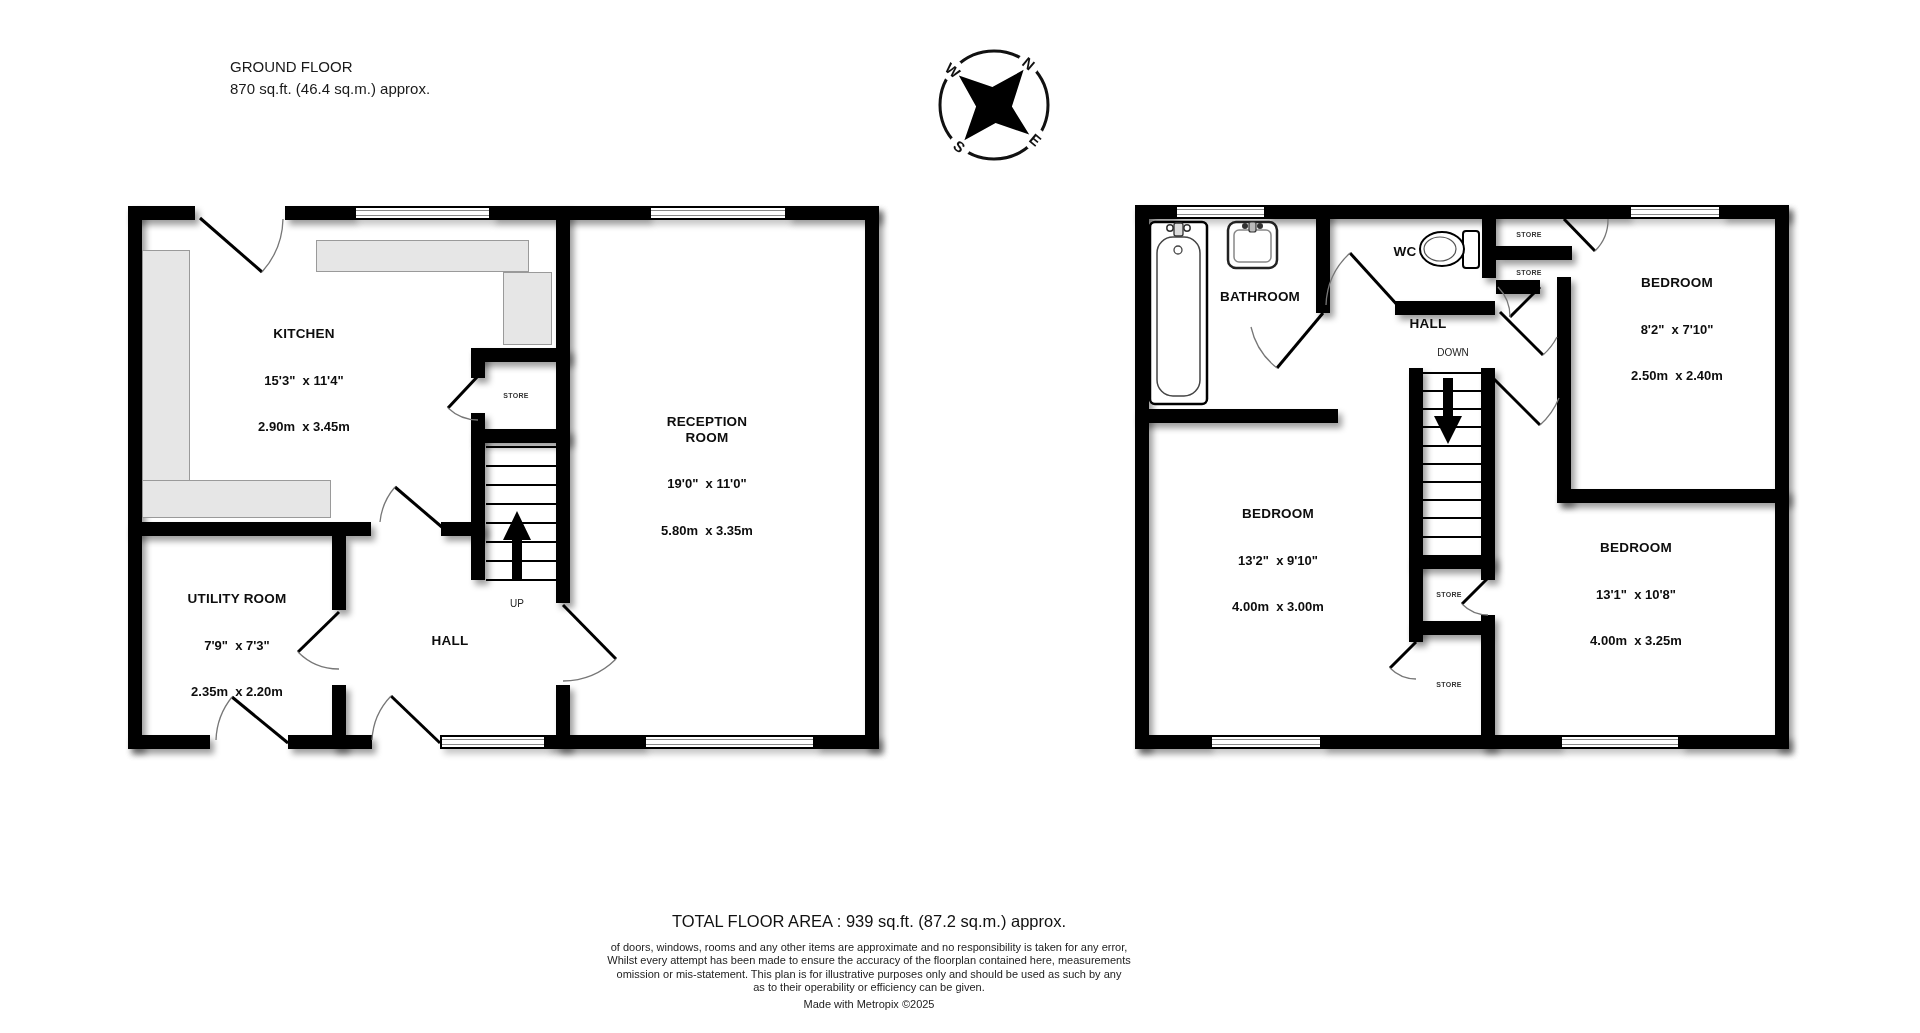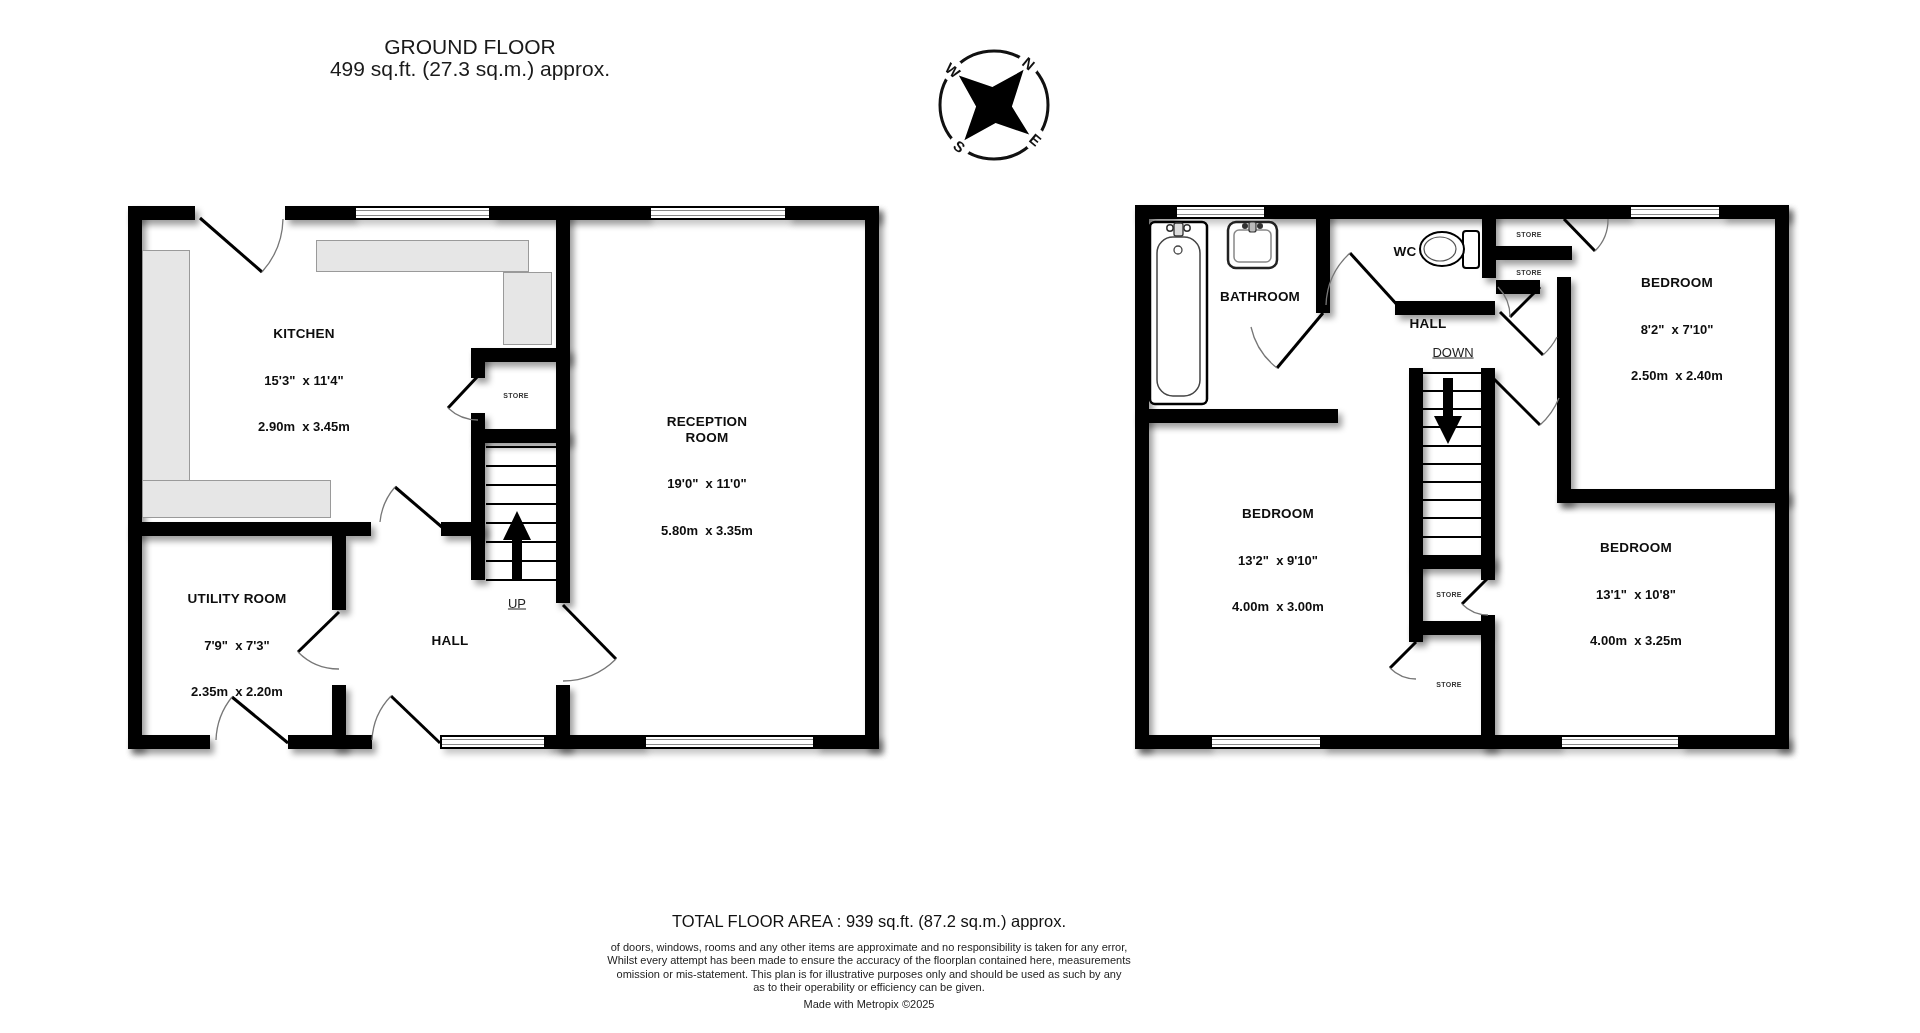--- a/index.html
+++ b/index.html
@@ -10,37 +10,37 @@
        box-shadow:4px 5px 6px rgba(0,0,0,0.22);}
   .win::before,.win::after{content:"";position:absolute;left:0;right:0;height:1px;background:#8a8a8a;}
   .win::before{top:2px}.win::after{bottom:2px}
   .counter{position:absolute;background:#e6e6e6;border:1px solid #9a9a9a;box-sizing:border-box;}
   .rlabel{position:absolute;transform:translate(-50%,-50%);text-align:center;
           white-space:pre-wrap;font-weight:bold;line-height:15.5px;}
   .room-name{font-size:13.5px;letter-spacing:.2px;}
   .room-dims{font-size:13px;}
   .tiny{position:absolute;transform:translate(-50%,-50%);font-size:7px;font-weight:bold;
         color:#333;letter-spacing:.3px;white-space:nowrap;}
-  .updown{position:absolute;transform:translate(-50%,-50%);font-size:13px;font-weight:400;
-          color:#222;white-space:nowrap;text-decoration:underline;}
-  .floor-title{position:absolute;width:480px;text-align:center;font-size:21px;line-height:22px;color:#1a1a1a;}
+  .updown{position:absolute;transform:translate(-50%,-50%);font-size:10px;font-weight:400;
+          color:#222;white-space:nowrap;}
+  .floor-title{position:absolute;width:480px;text-align:left;font-size:15px;line-height:22px;color:#1a1a1a;margin-top:20px;}
   #footer{position:absolute;left:369px;top:912px;width:1000px;text-align:center;}
   #footer .total{font-size:16.5px;margin-bottom:10px;color:#111;}
   #footer .disc{font-size:11px;line-height:13.4px;color:#222;}
   #footer .credit{font-size:11px;line-height:13.4px;margin-top:3px;color:#222;}
   svg{position:absolute;left:0;top:0;pointer-events:none;}
 </style>
 </head>
 <body>
 
 <div id="canvas">
 
   <div class="floor-title" style="left:230px;top:36px;">
     <div>GROUND FLOOR</div>
-    <div>499 sq.ft. (27.3 sq.m.) approx.</div>
+    <div>870 sq.ft. (46.4 sq.m.) approx.</div>
   </div>
 
   <div>
 
     <div class="wall" style="left:128px;top:206px;width:67px;height:14px;"></div>
     <div class="wall" style="left:285px;top:206px;width:69px;height:14px;"></div>
     <div class="wall" style="left:491px;top:206px;width:158px;height:14px;"></div>
     <div class="wall" style="left:787px;top:206px;width:92px;height:14px;"></div>
     <div class="wall" style="left:128px;top:206px;width:14px;height:543px;"></div>
     <div class="wall" style="left:865px;top:206px;width:14px;height:543px;"></div>

